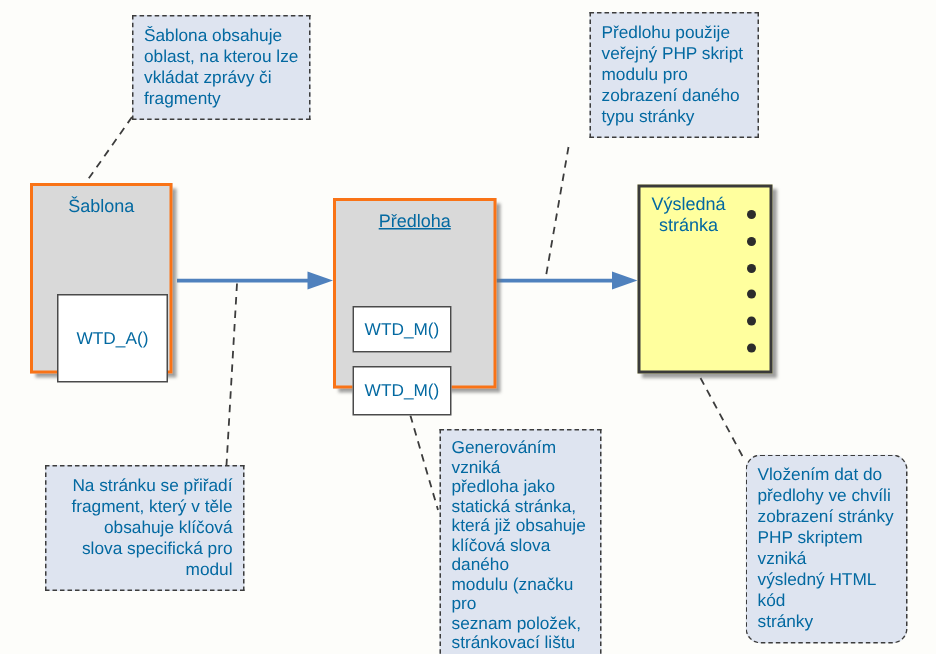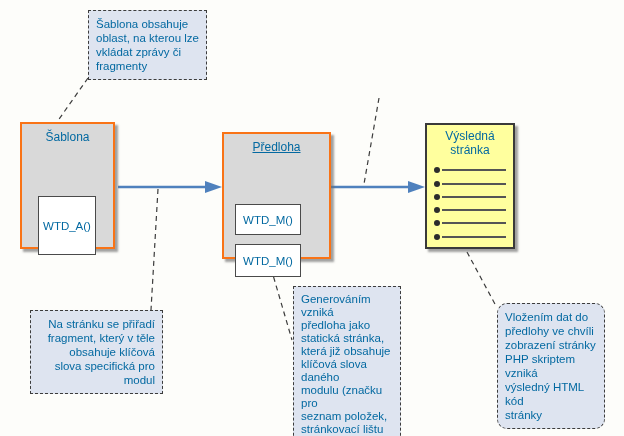--- a/index.html
+++ b/index.html
@@ -20,29 +20,29 @@
   
   .pbox{
     position:absolute;z-index:3;background:#d9d9d9;border:2px solid #f97316;
     box-shadow:3px 3px 2px rgba(110,110,110,.65);box-sizing:border-box;
   }
   .pbox .ptitle{text-align:center;font-size:12px;padding-top:6px;}
   .inner{
     background:#ffffff;border:1.5px solid #4a4a4a;display:flex;align-items:center;
     justify-content:center;font-size:11.5px;box-sizing:border-box;margin-top:39px;
   }
-  .inner-a{position:absolute;left:16px;top:33px;width:58px;height:59px;}
+  .inner-a{position:absolute;left:16px;top:33px;width:74px;height:59px;}
   .inner-m1{position:absolute;left:11px;top:31px;width:66px;height:31px;}
   .inner-m2{position:absolute;left:11px;top:71px;width:66px;height:33px;}
 
   
   .rbox{
     position:absolute;z-index:3;left:425px;top:123px;width:90px;height:126px;
     background:#ffff9e;border:2px solid #3a3a3a;box-shadow:3px 3px 2px rgba(110,110,110,.65);
-    box-sizing:border-box;display:flex;flex-direction:column;
+    box-sizing:border-box;display:flex;flex-direction:row;
   }
   .rbox .ptitle{text-align:center;font-size:12px;line-height:14px;padding-top:4px;}
   .rlist{flex:1;display:flex;flex-direction:column;justify-content:space-evenly;padding:3px 0 0 0;}
   .list-row{display:flex;align-items:center;padding-left:7px;padding-right:7px;}
   .dot{width:6px;height:6px;border-radius:50%;background:#2c2c2c;flex:0 0 auto;}
   .rule{flex:1;height:2px;background:#555;margin-left:2px;}
   .pager{font-size:12.5px;font-weight:bold;padding:0 0 5px 8px;letter-spacing:1px;}
 </style>
 </head>
 <body>
@@ -65,20 +65,25 @@
       <line x1="321" y1="187" x2="412" y2="187" stroke="#4f81bd" stroke-width="2.5"></line>
       <polygon points="425,187 408,181 408,193" fill="#4f81bd"></polygon>
     </g>
   </svg>
 
   <div class="callout" style="left:88px;top:10px;width:103px;">Šablona obsahuje
 oblast, na kterou lze
 vkládat zprávy či
 fragmenty</div>
 
+  <div class="callout" style="left:393px;top:8px;width:97px;">Předlohu použije
+veřejný PHP skript
+modulu pro
+zobrazení daného
+typu stránky</div>
 
   <div class="callout ra" style="left:30px;top:310px;width:117px;">Na stránku se přiřadí
 fragment, který v těle
 obsahuje klíčová
 slova specifická pro
 modul</div>
 
   <div class="callout" style="left:293px;top:286px;width:108px;line-height:13px;box-sizing:border-box;">Generováním vzniká
 předloha jako
 statická stránka,

